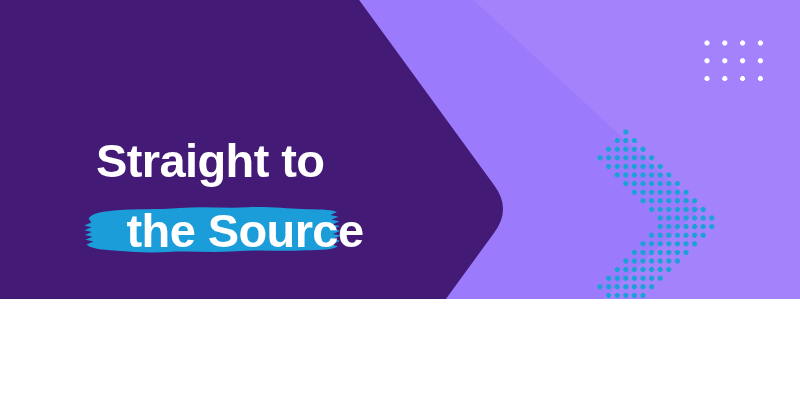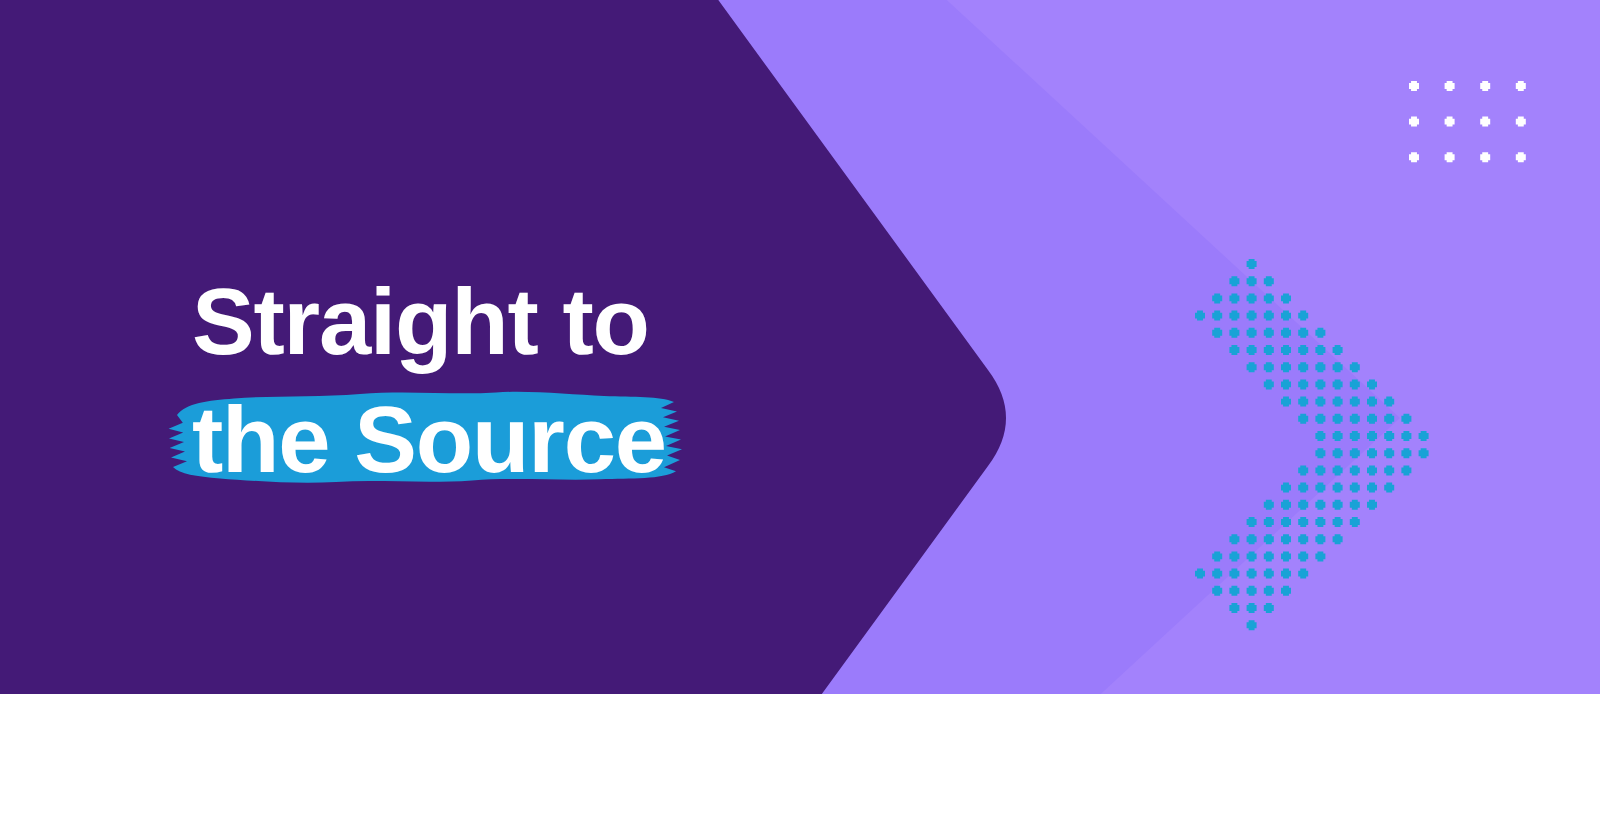--- a/index.html
+++ b/index.html
@@ -3,21 +3,21 @@
 <meta charset="utf-8">
 <style>
   html, body {
     margin: 0;
     padding: 0;
     background: #ffffff;
   }
   #stage {
     position: relative;
     width: 800px;
-    height: 347px;
+    height: 299px;
     overflow: hidden;
     font-family: "Liberation Sans", sans-serif;
     background: #9b7bfb;
   }
   .layer {
     position: absolute;
     top: 0; left: 0;
     width: 800px;
     height: 418px;
   }
@@ -36,21 +36,21 @@
     position: relative;
     color: #ffffff;
     font-family: "Liberation Sans", sans-serif;
     font-weight: bold;
     font-size: 47px;
     line-height: 58px;
     letter-spacing: -0.6px;
     white-space: nowrap;
   }
   #headline-line-1 { margin: 0 0 0 2px; }
-  #headline-line-2 { margin: 1px 0 0 2px; }
+  #headline-line-2 { margin: 12px 0 0 2px; text-align: center; }
   .headline-text {
     position: relative;
     z-index: 3;
   }
   
   #brush-wrap {
     position: absolute;
     left: -12px;
     top: -2px;
     width: 262px;

